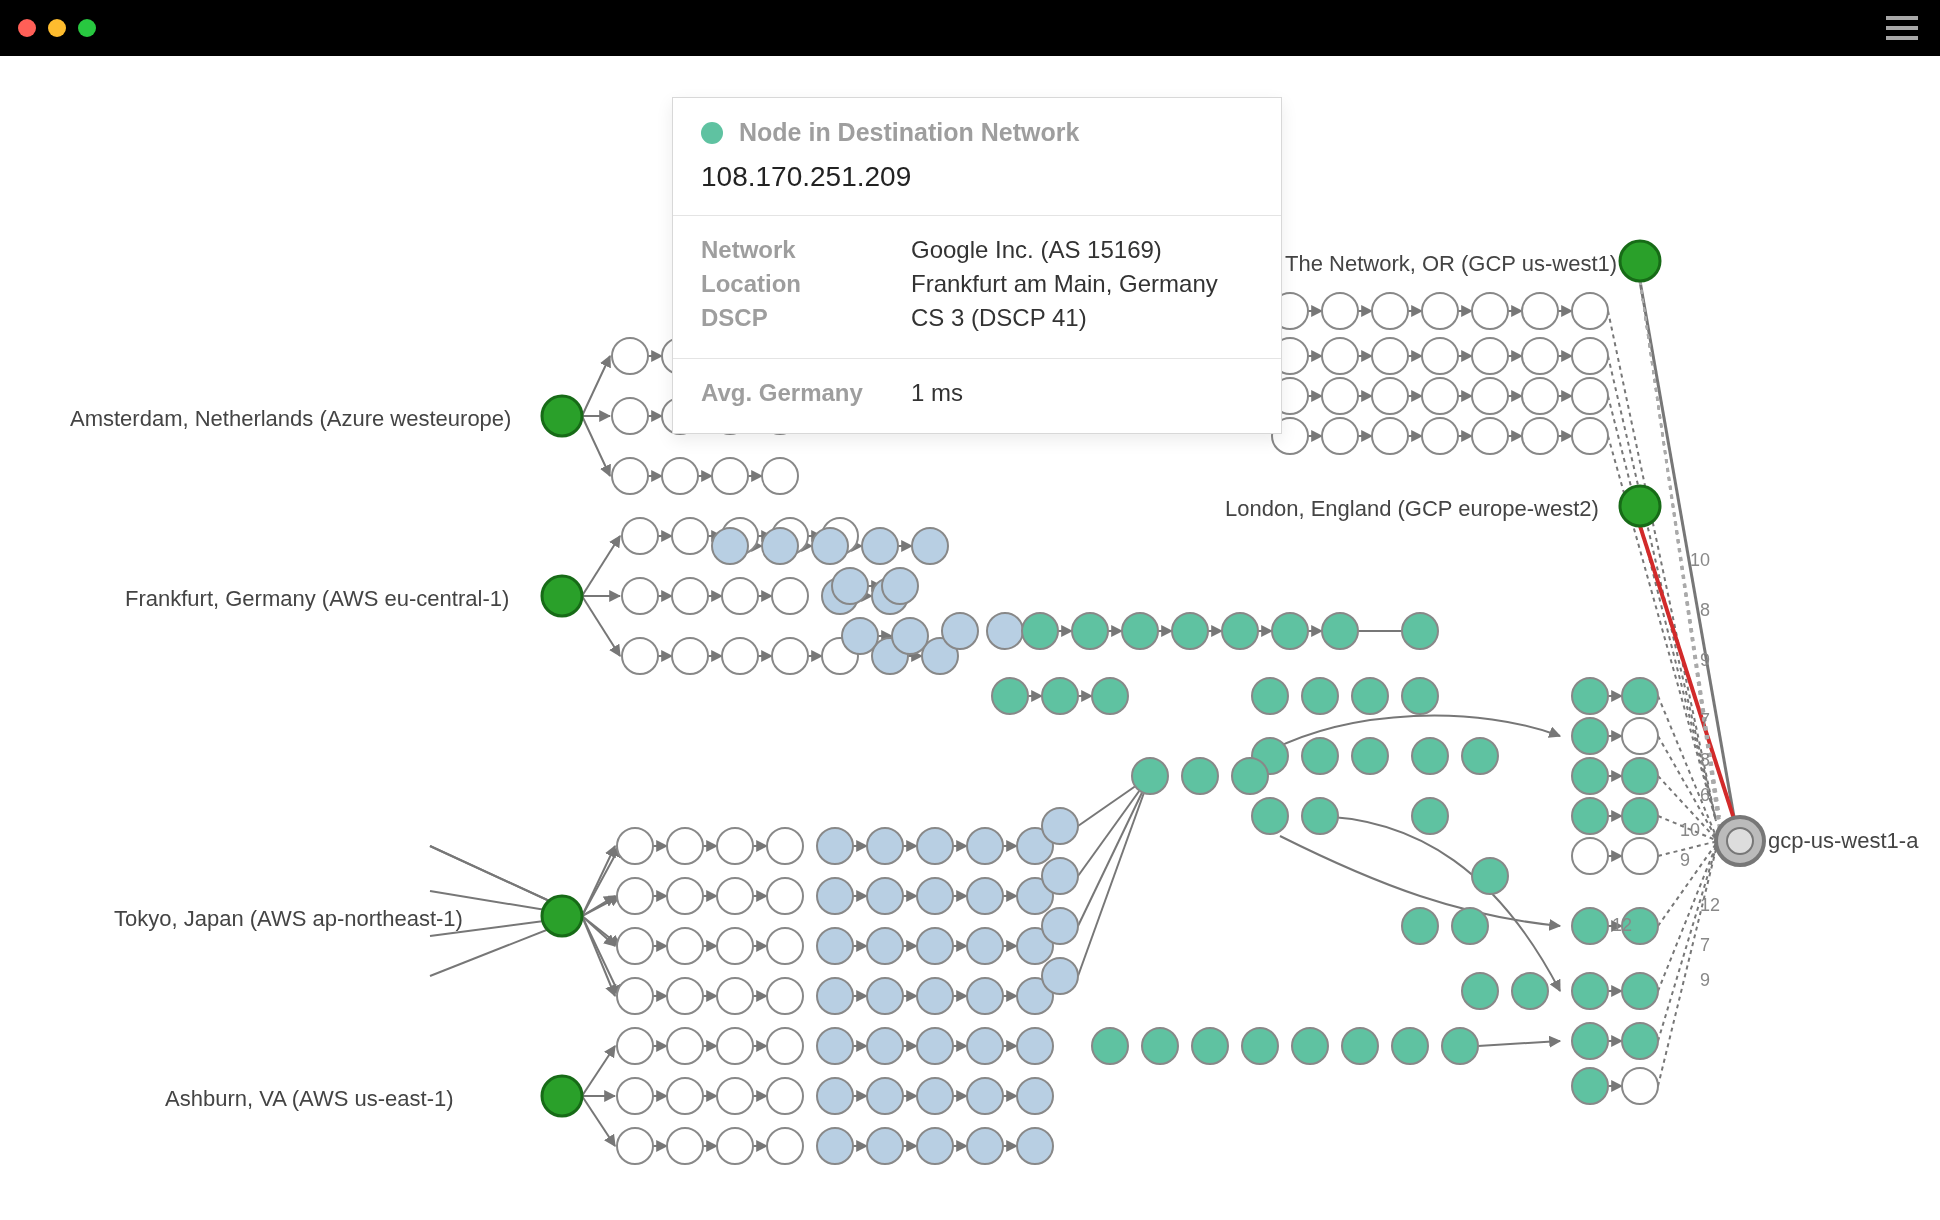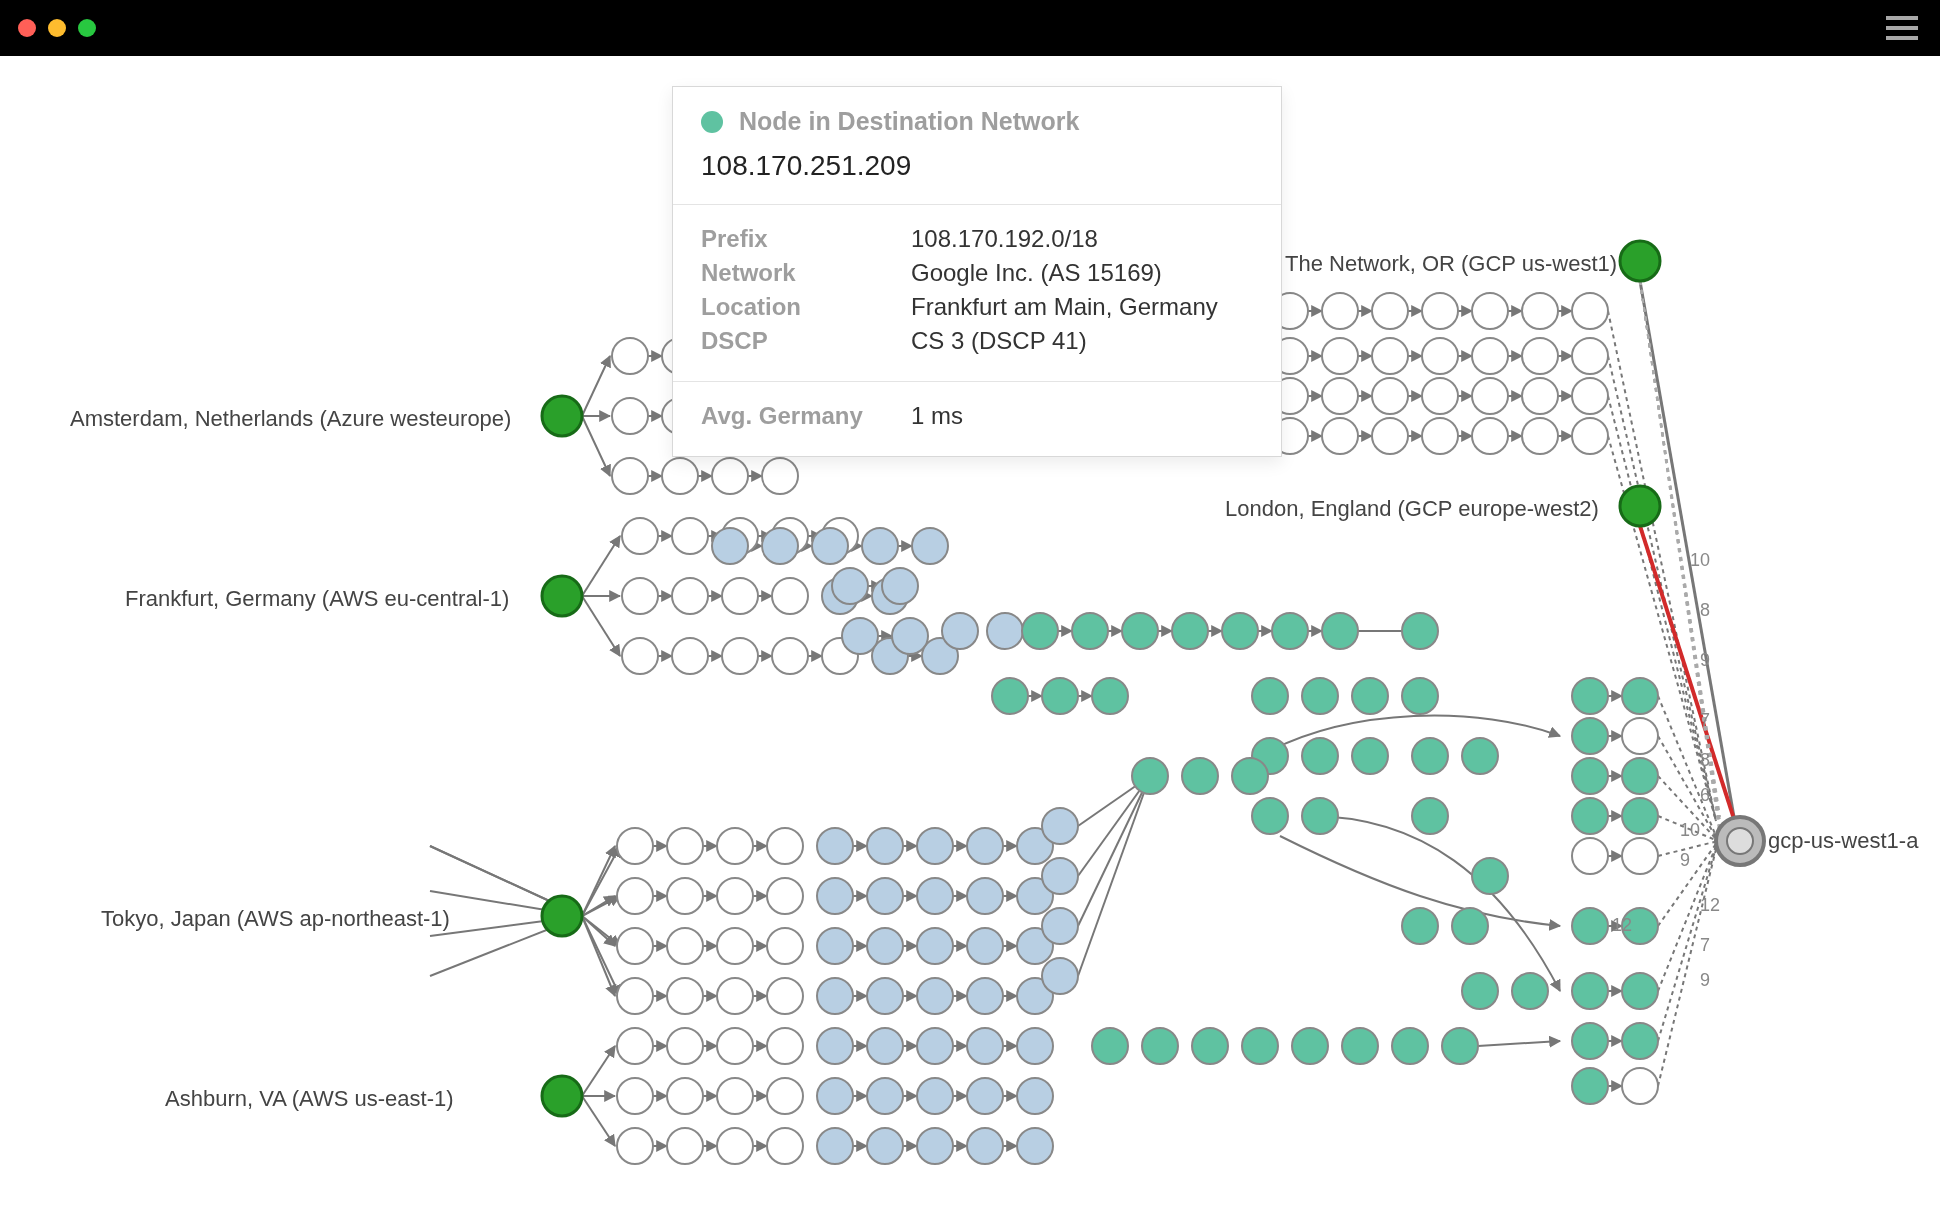--- a/index.html
+++ b/index.html
@@ -37,20 +37,21 @@
     color: #444;
     white-space: nowrap;
   }
   .popover {
     position: absolute;
     background: #fff;
     border: 1px solid #d8d8d8;
     box-shadow: 0 6px 16px rgba(0,0,0,.08);
     width: 610px;
     font-size: 24px;
+    margin-top: 11px;
   }
   .popover .hdr {
     padding: 20px 28px 10px;
     display: flex;
     align-items: center;
     gap: 16px;
   }
   .popover .hdr .dot { width: 22px; height: 22px; border-radius: 50%; background: #5fc2a1; }
   .popover .hdr .ttl { color: #9e9e9e; font-weight: 600; font-size: 25px; }
   .popover .ip { padding: 4px 28px 22px; font-weight: 400; font-size: 28px; color: #222; }
@@ -472,40 +473,36 @@
         <text x="1680" y="810" class="hop-label">9</text>
         <text x="1612" y="875" class="hop-label">12</text>
         <text x="1700" y="855" class="hop-label">12</text>
         <text x="1700" y="895" class="hop-label">7</text>
         <text x="1700" y="930" class="hop-label">9</text>
       </g>
   </svg>
 
   <div class="source-label" style="left:70px;  top:350px">Amsterdam, Netherlands (Azure westeurope)</div>
   <div class="source-label" style="left:125px; top:530px">Frankfurt, Germany (AWS eu-central-1)</div>
-  <div class="source-label" style="left:101px; top:850px">Tokyo, Japan (AWS ap-northeast-1)</div>
+  <div class="source-label" style="left:114px; top:850px">Tokyo, Japan (AWS ap-northeast-1)</div>
   <div class="source-label" style="left:165px; top:1030px">Ashburn, VA (AWS us-east-1)</div>
 
   <div class="source-label" style="left:1285px; top:195px; text-align:right">The Network, OR (GCP us-west1)</div>
   <div class="source-label" style="left:1225px; top:440px; text-align:right">London, England (GCP europe-west2)</div>
 
   <div class="dest-label" style="left:1768px; top:772px">gcp-us-west1-a</div>
 
   <div class="popover" style="left:672px; top:30px">
     <div class="hdr">
       <div class="dot"></div>
       <div class="ttl">Node in Destination Network</div>
     </div>
     <div class="ip">108.170.251.209</div>
     <div class="sep"></div>
     <div class="kv">
-      <div class="row">
-        <div class="k">Prefix</div>
-        <div class="v">108.170.192.0/18</div>
-      </div>
       <div class="row">
         <div class="k">Network</div>
         <div class="v">Google Inc. (AS 15169)</div>
       </div>
       <div class="row">
         <div class="k">Location</div>
         <div class="v">Frankfurt am Main, Germany</div>
       </div>
       <div class="row">
         <div class="k">DSCP</div>

